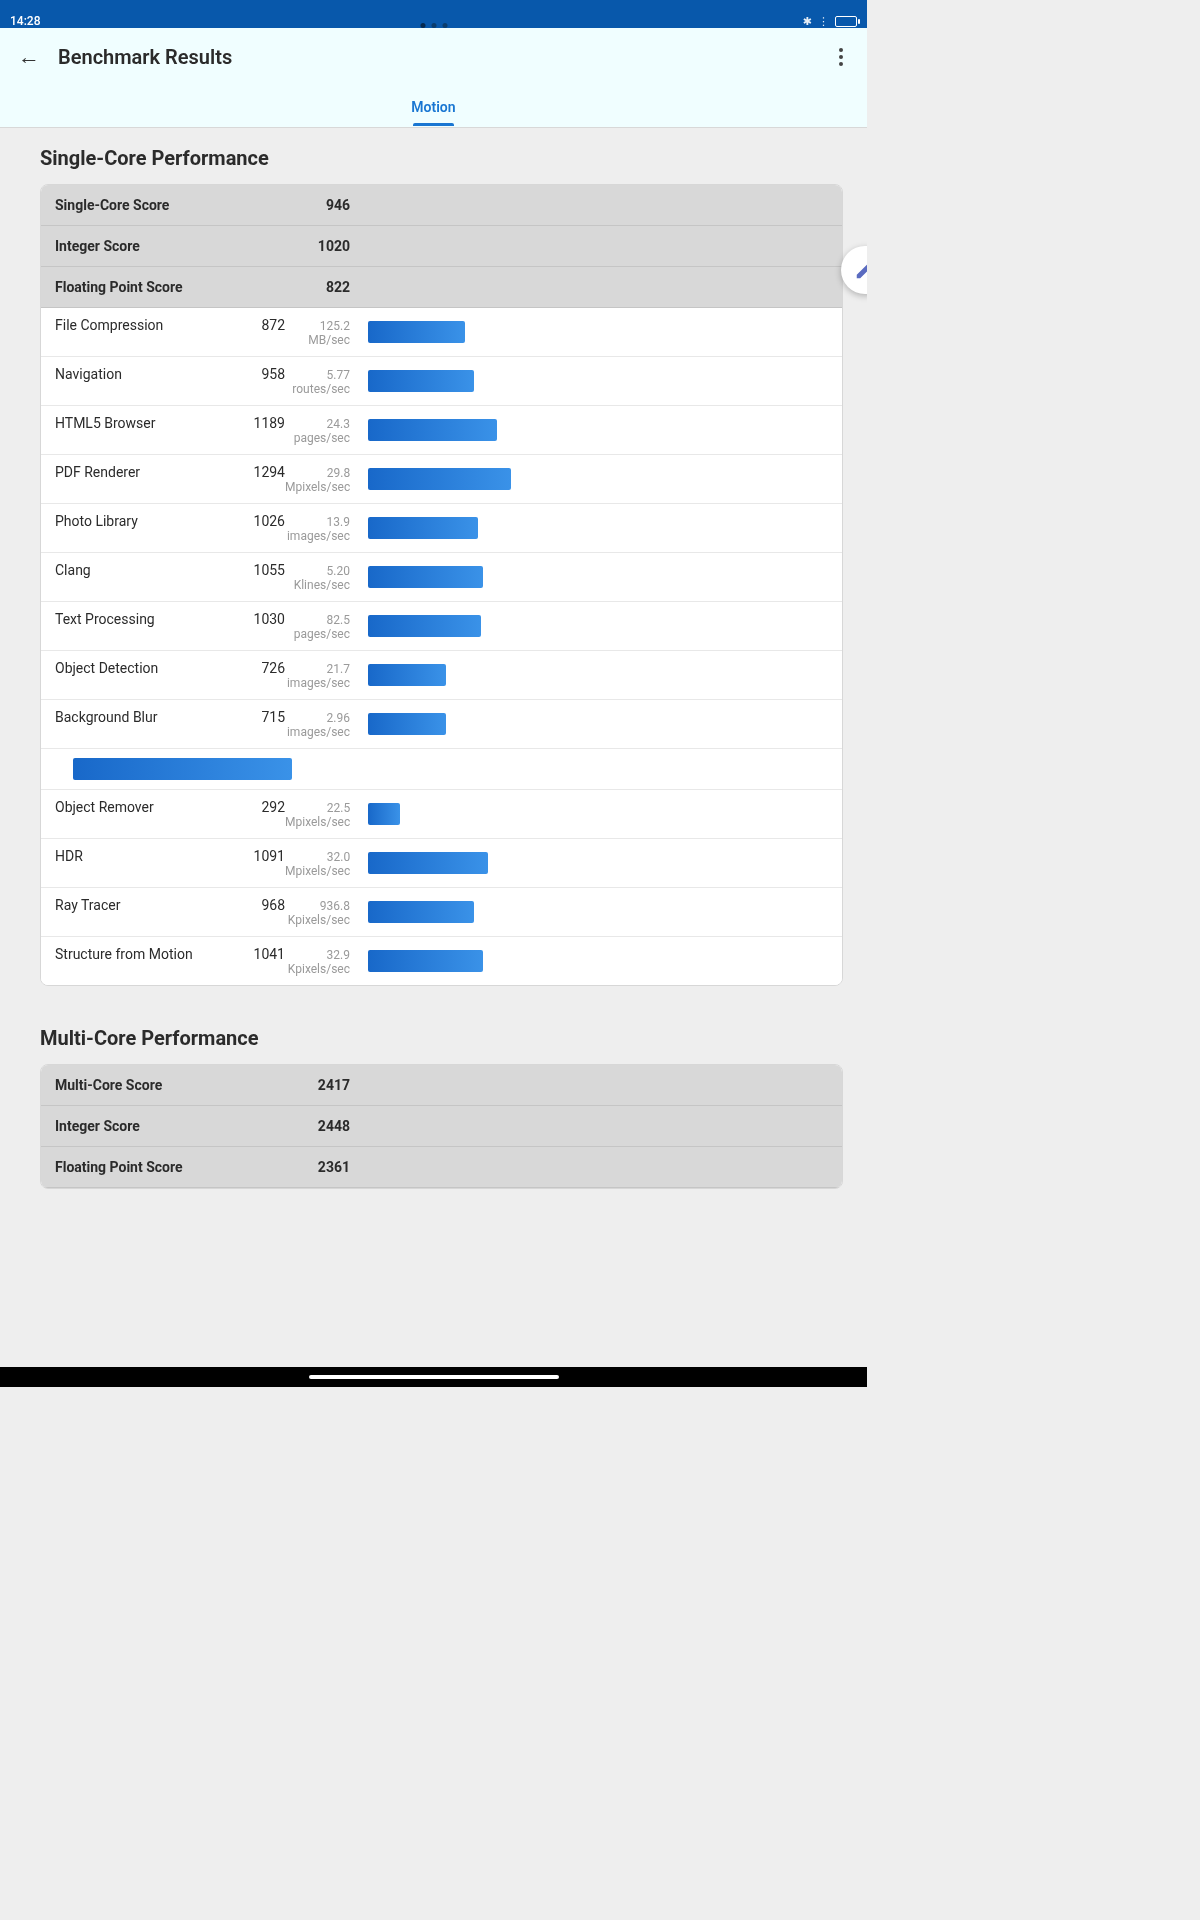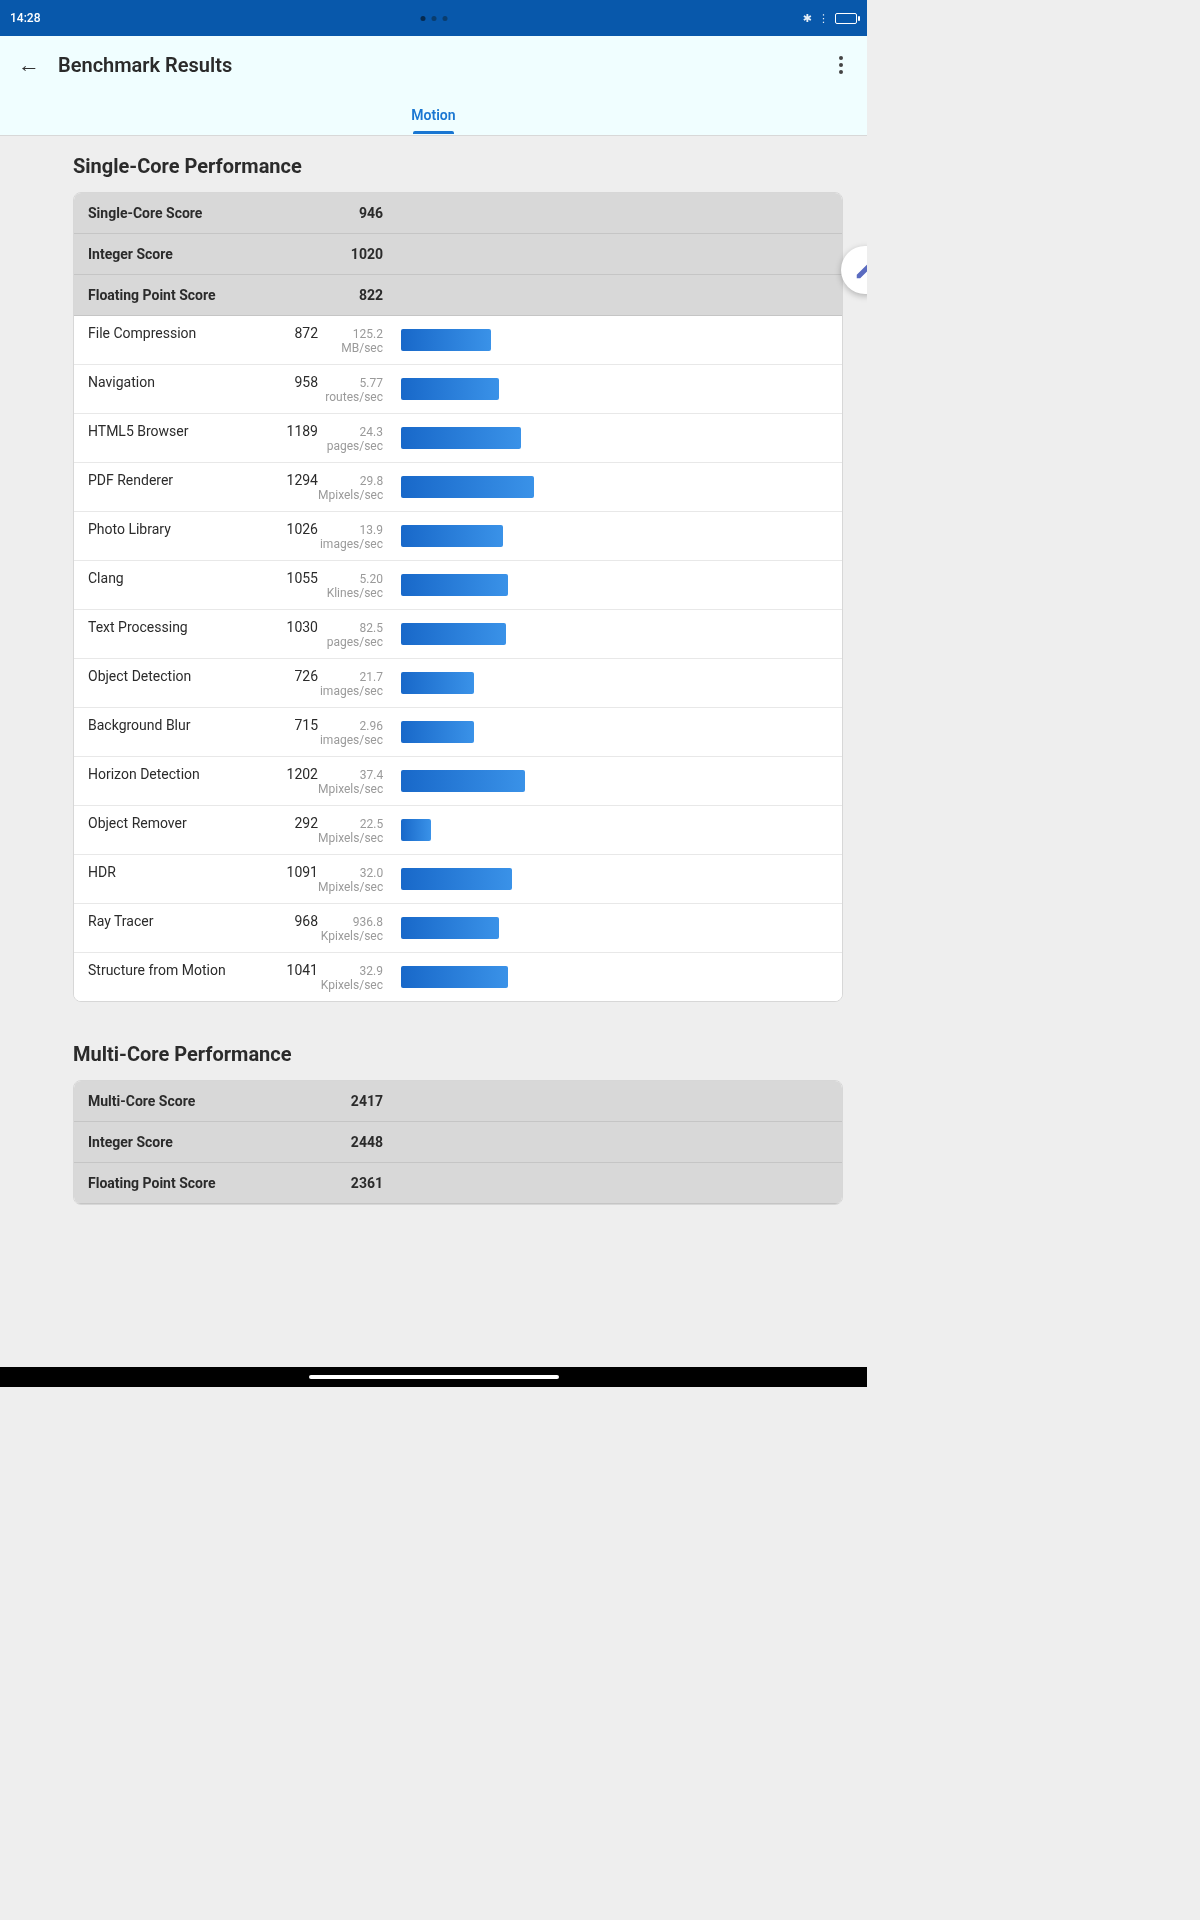--- a/index.html
+++ b/index.html
@@ -5,25 +5,25 @@
   * { margin: 0; padding: 0; box-sizing: border-box; }
   body {
     font-family: -apple-system, BlinkMacSystemFont, "Segoe UI", Roboto, Helvetica, Arial, sans-serif;
     background: #eeeeee;
     width: 867px;
     height: 1387px;
     overflow: hidden;
     position: relative;
   }
   .status-bar {
-    height: 36px;
+    height: 28px;
     background: #0858ab;
     color: #fff;
     display: flex;
-    align-items: center;
+    align-items: flex-end;
     justify-content: space-between;
     padding: 0 10px;
     font-size: 12px;
     font-weight: 500;
   }
   .status-bar .dots {
     display: flex; gap: 6px; position: absolute; left: 50%; transform: translateX(-50%);
   }
   .status-bar .dot { width: 5px; height: 5px; border-radius: 50%; background: #0a3d6e; }
   .status-bar .dot.filled { background: #052a50; }
@@ -65,21 +65,21 @@
     font-weight: 600;
     color: #1976d2;
     padding: 10px 4px;
     position: relative;
   }
   .tab.active::after {
     content: ""; position: absolute; bottom: -1px; left: 10%; width: 80%; height: 3px;
     background: #1976d2; border-radius: 2px 2px 0 0;
   }
 
-  .content { padding: 0 0 0 7px; margin-left: 42px; }
+  .content { padding: 0 0 0 16px; }
   .section-title {
     font-size: 20px; font-weight: 700; color: #2b2b2b;
     padding: 18px 24px 14px 24px;
   }
 
   .card {
     margin: 0 24px 22px 24px;
     background: #fff;
     border: 1px solid #d7d7d7;
     border-radius: 8px;
@@ -295,27 +295,20 @@
             <span class="bench-name">Background Blur</span>
             <span class="bench-score">715</span>
           </div>
           <div class="bench-sub">2.96 images/sec</div>
         </div>
         <div class="bench-bar-cell">
           <div class="bench-bar" style="width: 17%;"></div>
         </div>
       </div>
       <div class="bench-row">
-        <div class="bench-labels">
-          <div class="bench-name-block">
-            <span class="bench-name">Horizon Detection</span>
-            <span class="bench-score">1202</span>
-          </div>
-          <div class="bench-sub">37.4 Mpixels/sec</div>
-        </div>
         <div class="bench-bar-cell">
           <div class="bench-bar" style="width: 29%;"></div>
         </div>
       </div>
       <div class="bench-row">
         <div class="bench-labels">
           <div class="bench-name-block">
             <span class="bench-name">Object Remover</span>
             <span class="bench-score">292</span>
           </div>

